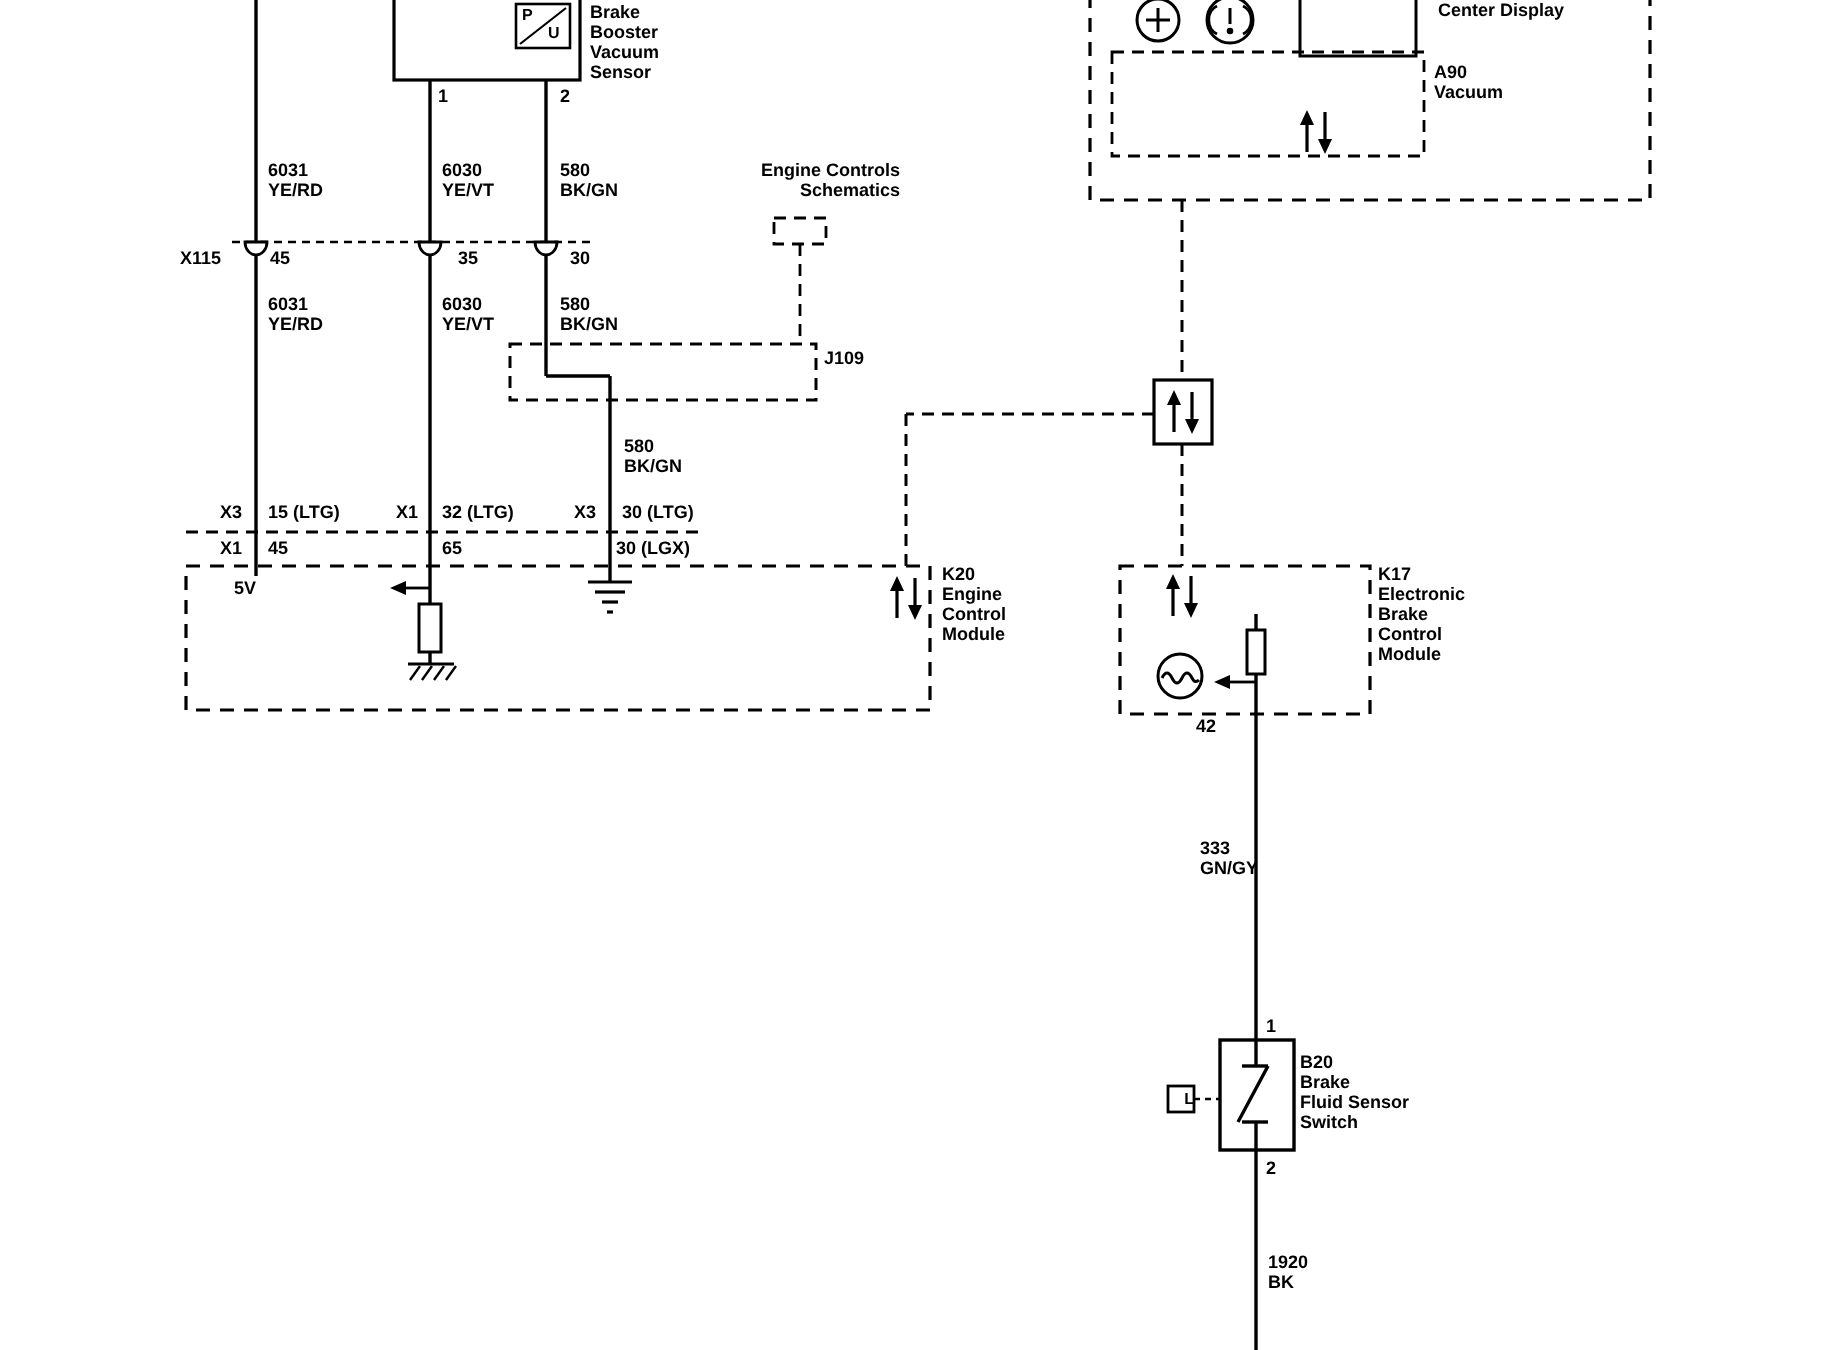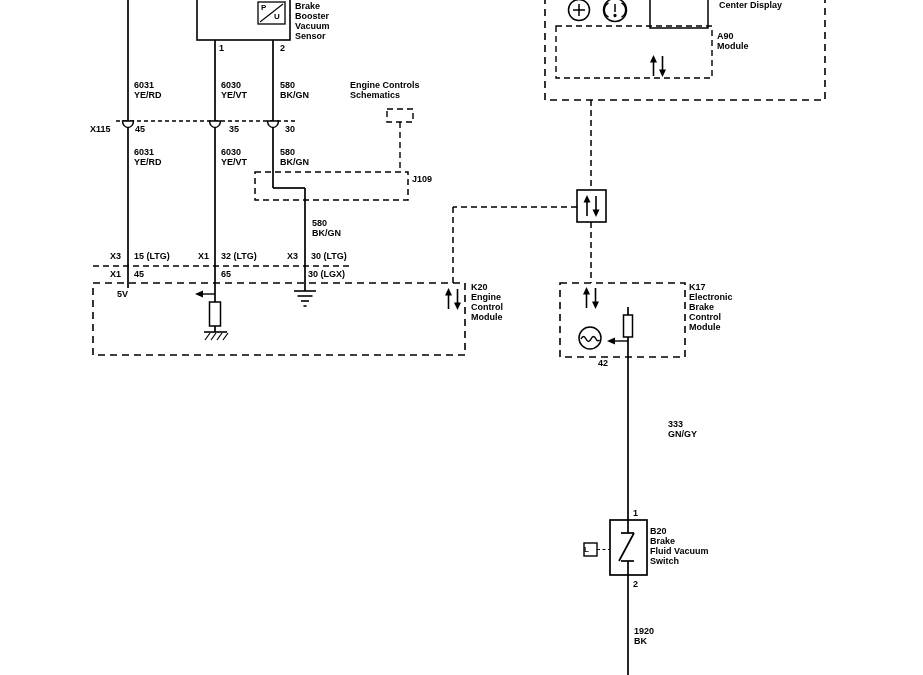--- a/index.html
+++ b/index.html
@@ -1,21 +1,21 @@
 <!DOCTYPE html>
 <html><head>
 <meta charset="utf-8">
 <style>
   html,body{margin:0;padding:0;background:#fff;}
   #stage{position:relative;width:923px;height:675px;background:#fff;overflow:hidden;
          font-family:"Liberation Sans","DejaVu Sans",sans-serif;color:#000;}
   #stage svg{position:absolute;left:0;top:0;}
   .lbl{position:absolute;font-size:9px;font-weight:700;line-height:10px;white-space:pre;color:#000;}
   .sm{font-size:8px;line-height:8px;}
-  .ctr{text-align:left;}
+  .ctr{text-align:right;}
 </style>
 </head>
 <body>
 
 <div id="stage">
 
   <svg width="923" height="675" viewBox="0 0 923 675">
     <defs>
       <g id="g-serial">
         <line x1="-4.5" y1="3" x2="-4.5" y2="20" stroke="#000" stroke-width="1.6"></line>
@@ -182,36 +182,36 @@
   <div class="lbl" style="left:308px;top:269px">30 (LGX)</div>
 
   <div class="lbl" style="left:117px;top:289px">5V</div>
   <div class="lbl" style="left:471px;top:282px">K20
 Engine
 Control
 Module</div>
 
   <div class="lbl" style="left:719px;top:0px">Center Display</div>
   <div class="lbl" style="left:717px;top:31px">A90
-Module</div>
+Vacuum</div>
 
   <div class="lbl" style="left:689px;top:282px">K17
 Electronic
 Brake
 Control
 Module</div>
   <div class="lbl" style="left:598px;top:358px">42</div>
 
-  <div class="lbl" style="left:668px;top:419px">333
+  <div class="lbl" style="left:600px;top:419px">333
 GN/GY</div>
 
   <div class="lbl" style="left:633px;top:508px">1</div>
   <div class="lbl sm ctr" style="left:584px;top:545.5px;width:13px">L</div>
   <div class="lbl" style="left:650px;top:526px">B20
 Brake
-Fluid Vacuum
+Fluid Sensor
 Switch</div>
   <div class="lbl" style="left:633px;top:579px">2</div>
 
   <div class="lbl" style="left:634px;top:626px">1920
 BK</div>
 
 </div>
 
 </body></html>

